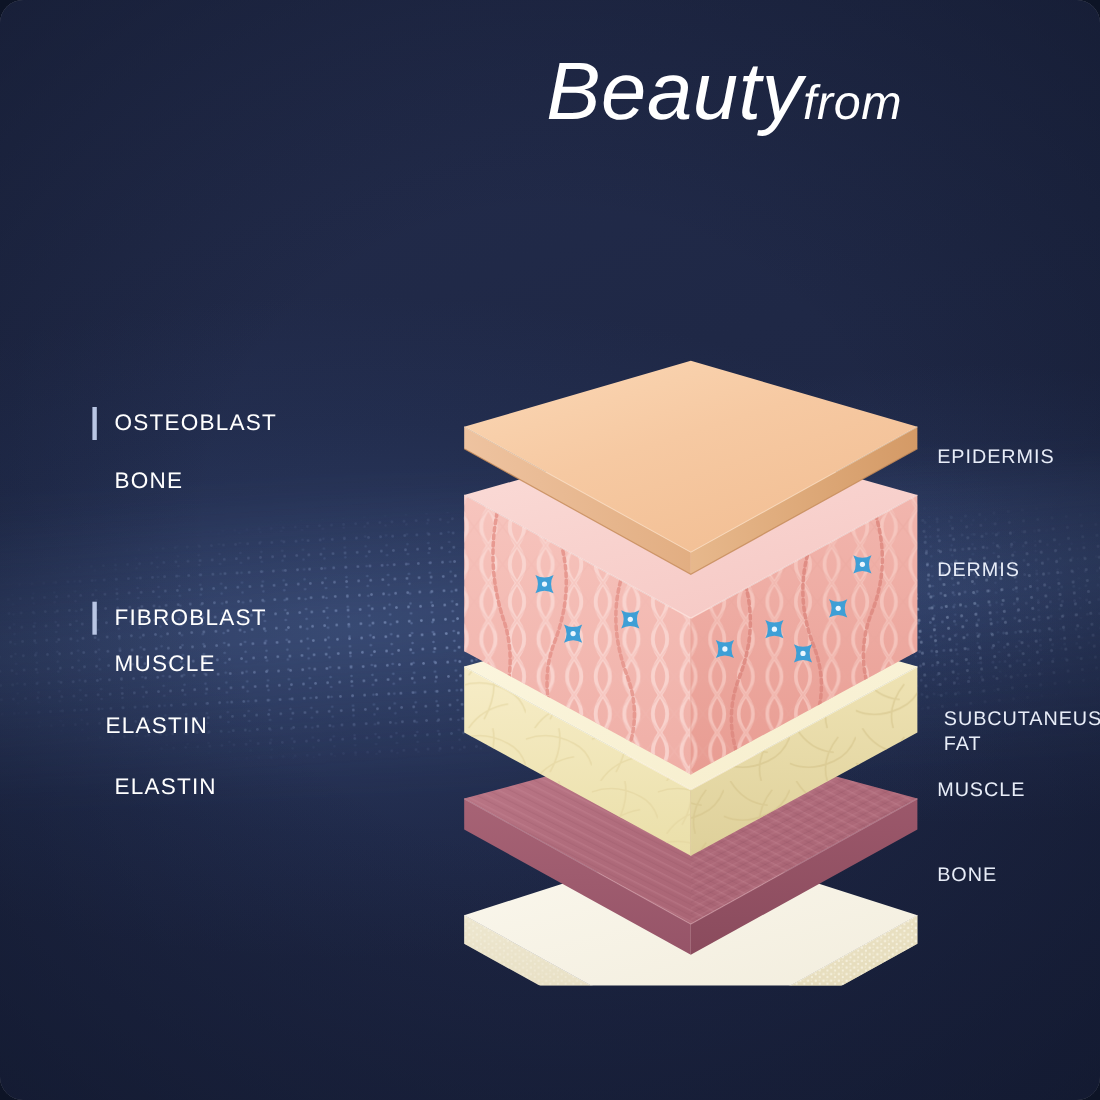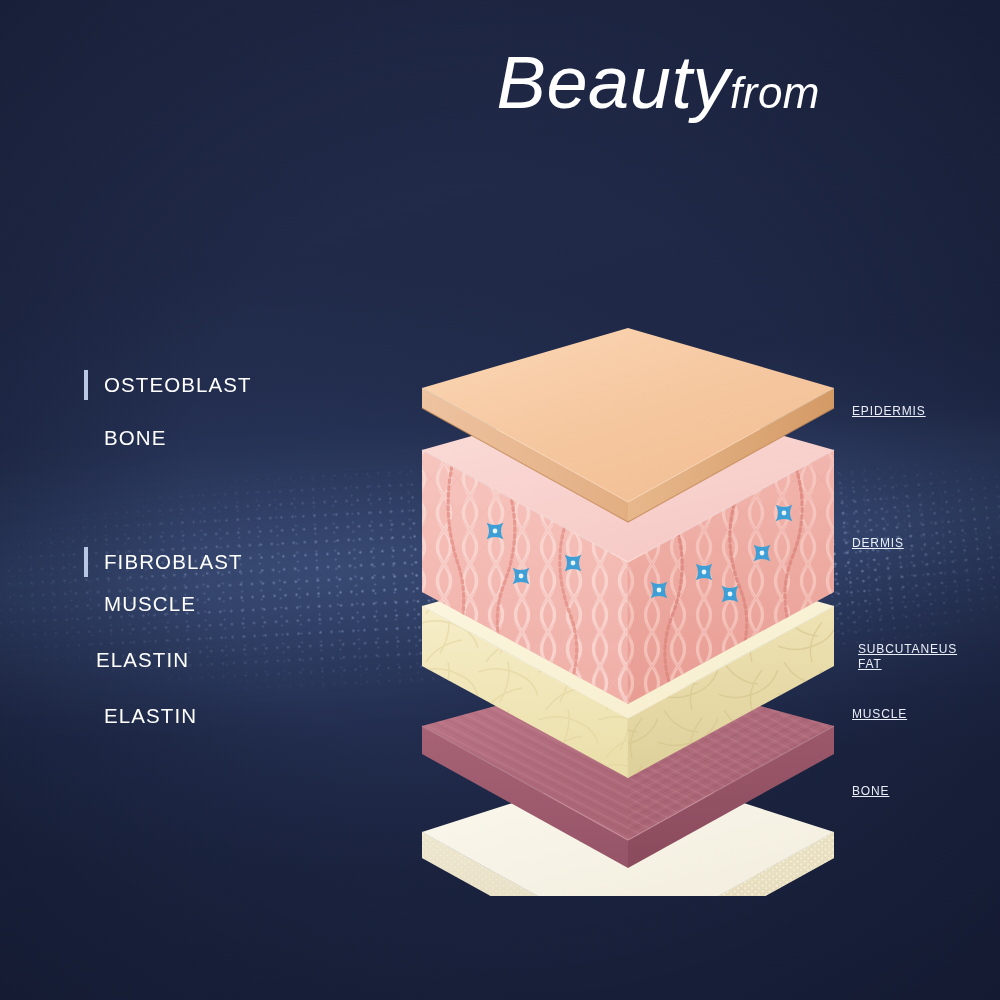--- a/index.html
+++ b/index.html
@@ -10,20 +10,21 @@
   }
   body {
     font-family: "Liberation Sans", sans-serif;
   }
   #canvas {
     position: relative;
     width: 1000px;
     height: 1000px;
     overflow: hidden;
     background: #737373;
+    border-radius: 21px;
   }
 
   
   .bg-base {
     position: absolute;
     inset: 0;
     background:
       radial-gradient(ellipse 900px 420px at 32% 57%, rgba(86,118,180,0.26) 0%, rgba(60,88,148,0.10) 45%, rgba(31,40,70,0) 72%),
       radial-gradient(ellipse 620px 300px at 88% 54%, rgba(80,112,176,0.20) 0%, rgba(31,40,70,0) 70%),
       linear-gradient(160deg, #232c4c 0%, #1f2846 40%, #1b2340 100%);
@@ -143,25 +144,24 @@
   
   .right-labels {
     position: absolute;
     left: 852px;
     top: 380px;
     width: 148px;
   }
   .r-item {
     position: absolute;
     color: #e8edf8;
-    font-size: 12px;
+    font-size: 18px;
     font-weight: 400;
     letter-spacing: 0.85px;
     line-height: 1.28;
-    text-decoration: underline;
   }
 
   
   .stack {
     position: absolute;
     left: 418px;
     top: 326px;
     width: 420px;
     height: 570px;
   }
@@ -210,21 +210,21 @@
     </div>
 
     <div class="l-item" style="top:344px;left:20px">
       <span class="l-text">ELASTIN</span>
     </div>
 
   </div>
 
   <div class="right-labels">
     <div class="r-item" style="top:24px">EPIDERMIS</div>
-    <div class="r-item" style="top:156px">DERMIS</div>
+    <div class="r-item" style="top:127px">DERMIS</div>
     <div class="r-item" style="top:262px;left:6px;width:112px">SUBCUTANEUS FAT</div>
     <div class="r-item" style="top:327px">MUSCLE</div>
     <div class="r-item" style="top:404px">BONE</div>
   </div>
 
   <div class="stack">
     <svg width="420" height="570" viewBox="0 0 420 570" xmlns="http://www.w3.org/2000/svg">
       <defs>
 
         <linearGradient id="epiTop" x1="0" y1="0" x2="0.75" y2="1">

